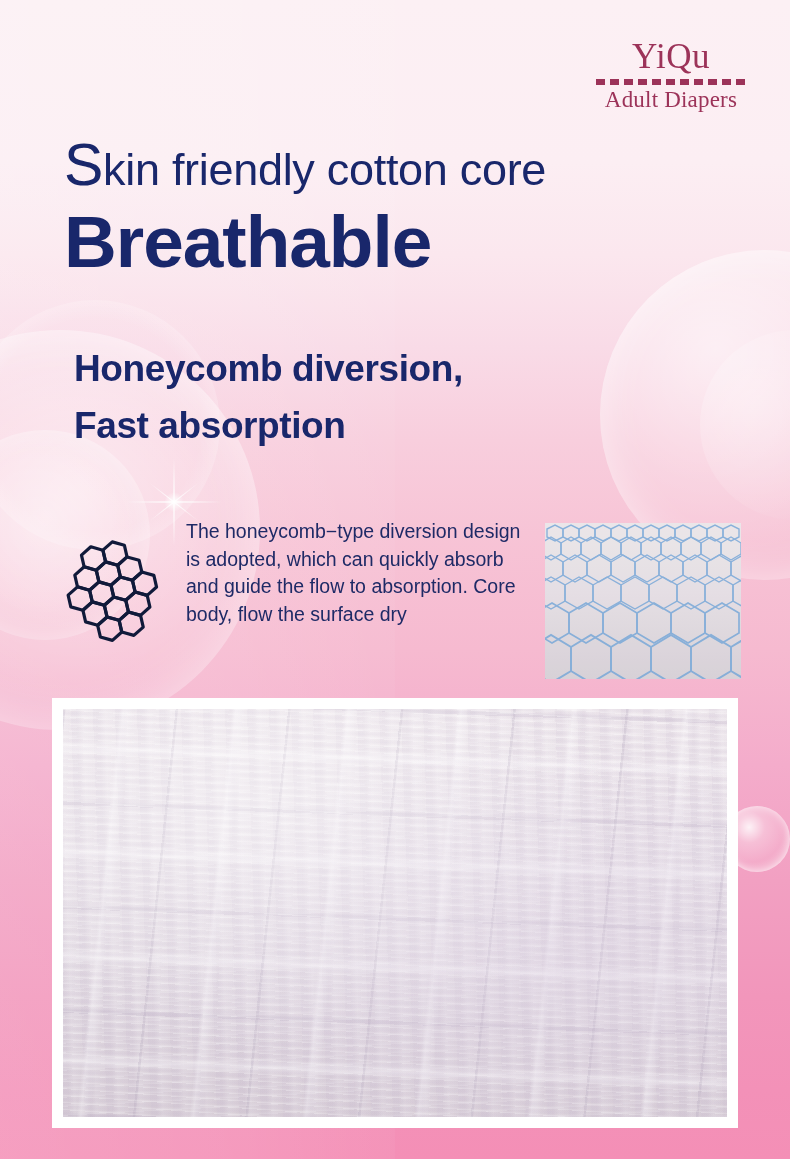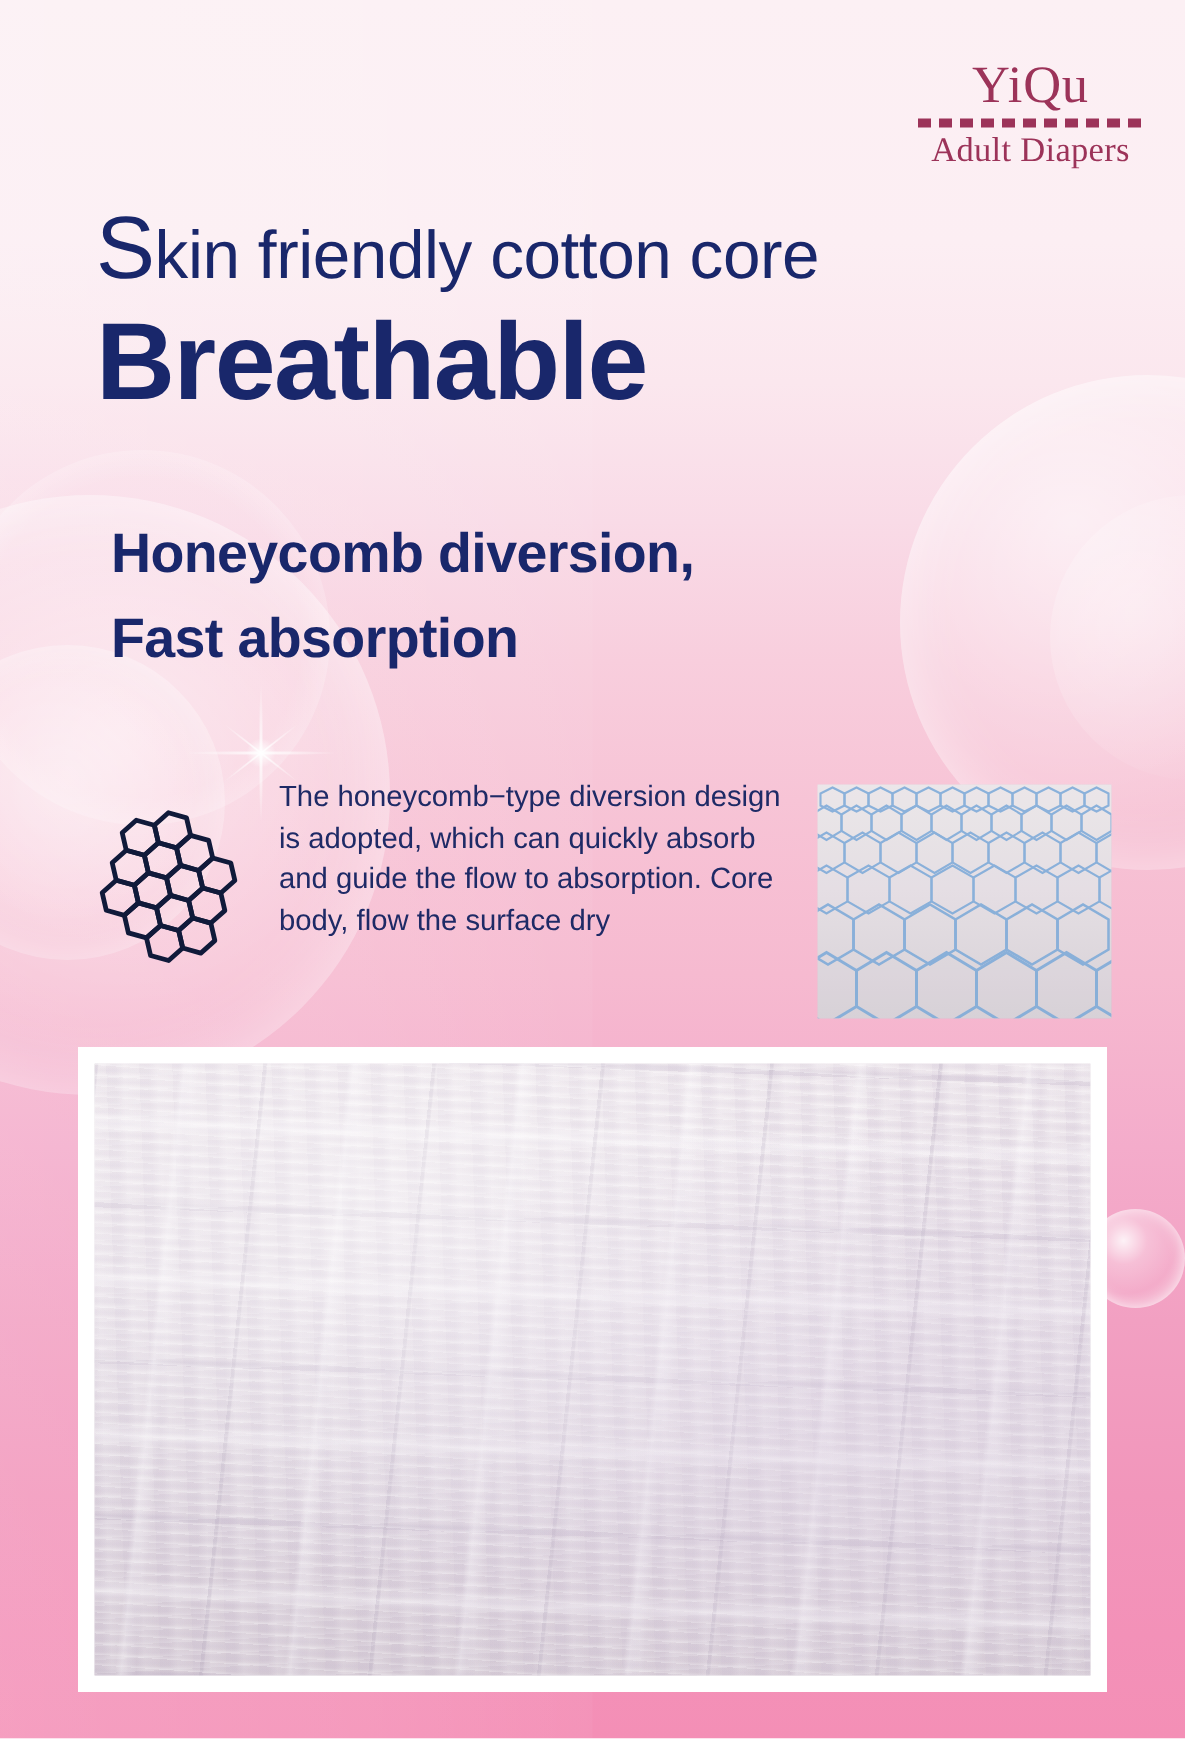--- a/index.html
+++ b/index.html
@@ -117,21 +117,21 @@
   .sparkle .core {
     position: absolute; left: 50%; top: 50%;
     width: 20px; height: 20px; transform: translate(-50%,-50%);
     border-radius: 50%;
     background: radial-gradient(circle, rgba(255,255,255,1) 0%, rgba(255,255,255,0) 70%);
   }
 
   
   #logo {
     position: absolute;
-    right: 28px;
+    right: 44px;
     top: 38px;
     text-align: center;
     color: #9c3359;
     font-family: "Liberation Serif", serif;
   }
   #logo .brand {
     font-size: 35px;
     line-height: 38px;
     letter-spacing: 0.5px;
     font-weight: 400;

